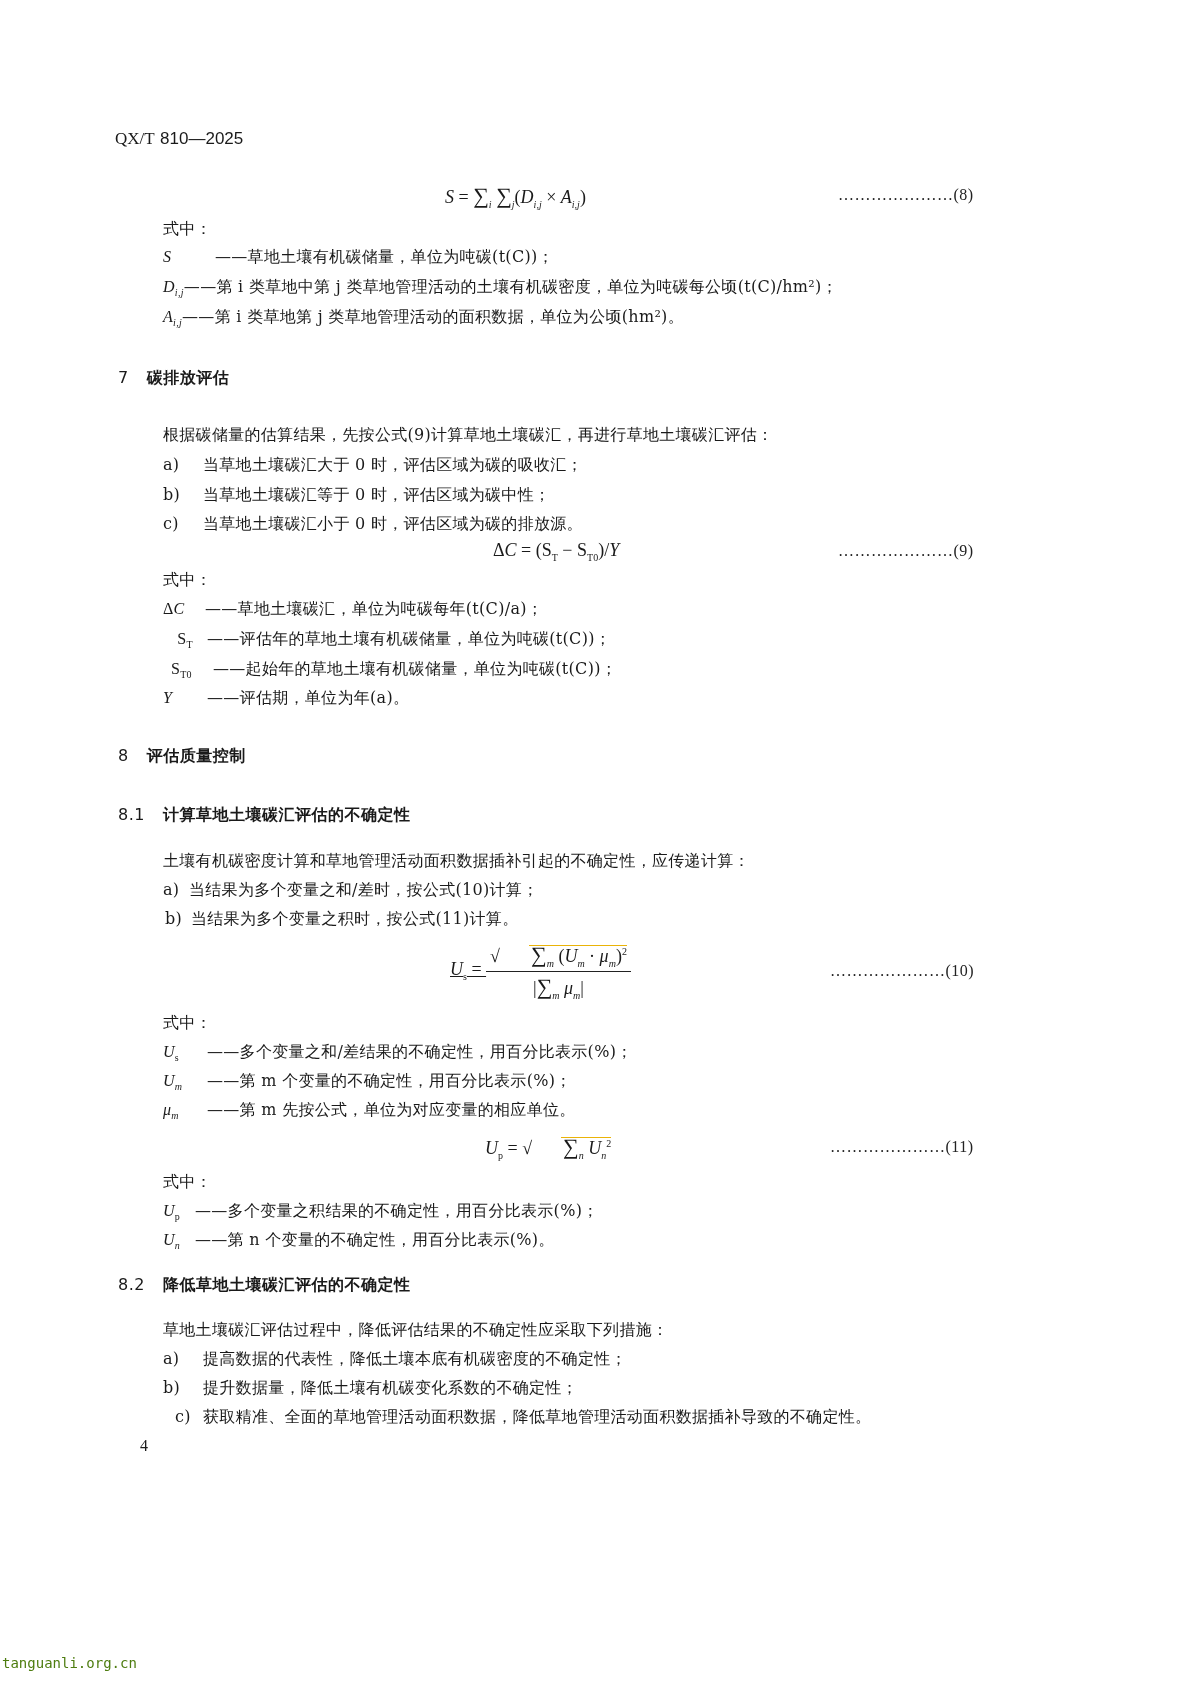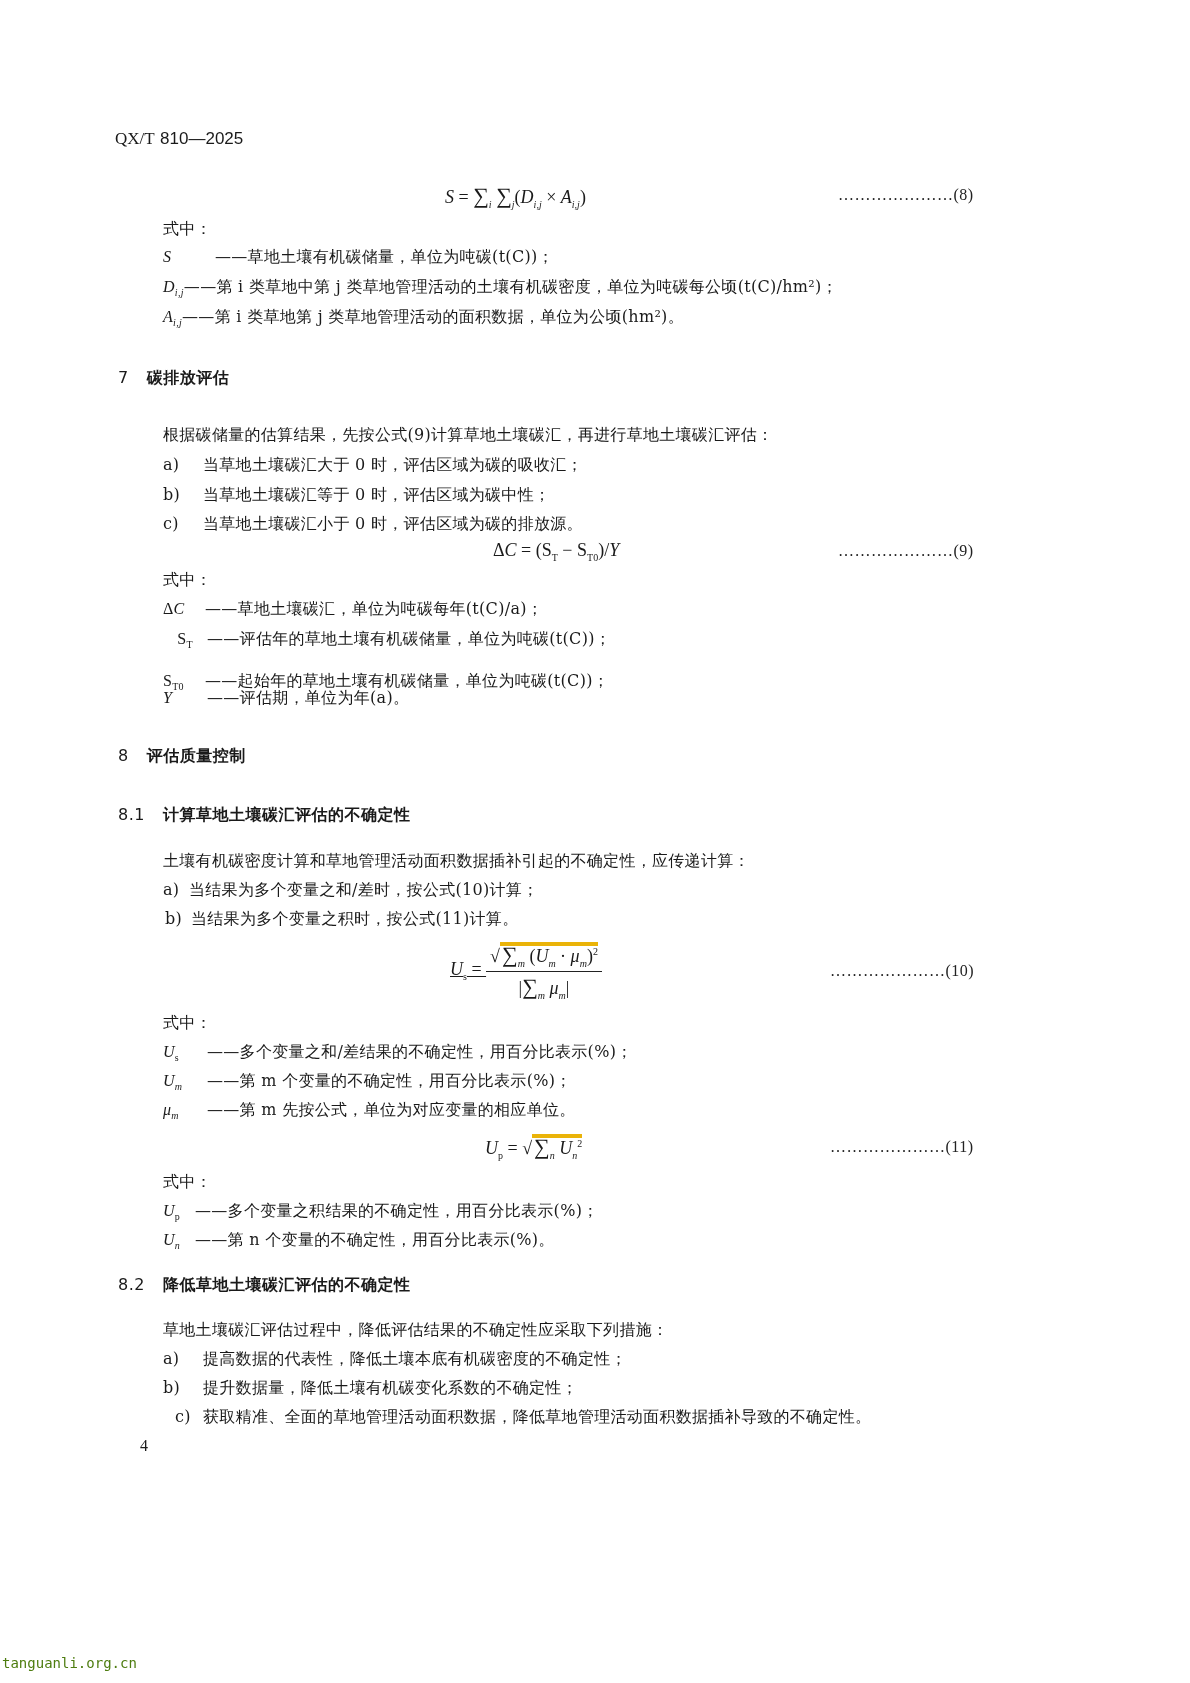--- a/index.html
+++ b/index.html
@@ -18,21 +18,21 @@
     .formula { font-family: "Liberation Serif", serif; font-size: 18px; }
     .formula i { font-style: italic; }
     .formula sub, .var sub { font-size: 10px; }
     .formula sup, .var sup { font-size: 10px; }
     .eqnum { font-family: "Liberation Serif", serif; font-size: 16px; letter-spacing: 0.5px; color: #222; }
     .var { font-family: "Liberation Serif", serif; font-style: italic; display: inline-block; min-width: 52px; }
     .var.noitalic { font-style: normal; }
     .frac { display: inline-block; vertical-align: middle; text-align: center; }
     .frac .top { display: block; border-bottom: 1px solid #222; padding: 0 4px 2px; }
     .frac .bot { display: block; padding-top: 2px; }
-    .sqrt { border-top: 4px solid #eab308; padding-left: 2px; }
+    .sqrt { border-top: 1px solid #eab308; padding-left: 2px; margin-left: 29px; }
     .page-num { left: 140px; top: 1437px; font-family: "Liberation Serif", serif; font-size: 16px; }
     .watermark { left: 2px; top: 1655px; font-family: "DejaVu Sans Mono", monospace; font-size: 14px; color: #4d7c0f; }
   </style>
 </head>
 <body>
 
 <div class="abs std-code">
   <b>QX/T</b>
   <span class="num">810—2025</span>
 </div>
@@ -76,21 +76,21 @@
   <span>…………………</span><span>(9)</span>
 </div>
 
 <div class="abs body-text" style="left:163px; top:570px;">式中：</div>
 <div class="abs body-text" style="left:163px; top:599px;">
   <span class="var" style="font-style:normal;min-width:42px;">Δ<i>C</i></span><span>——草地土壤碳汇，单位为吨碳每年(t(C)/a)；</span>
 </div>
 <div class="abs body-text" style="left:163px; top:629px;">
   <span class="var noitalic" style="min-width:44px;text-align:center;">S<sub>T</sub></span><span>——评估年的草地土壤有机碳储量，单位为吨碳(t(C))；</span>
 </div>
-<div class="abs body-text" style="left:163px; top:659px;margin-top:12px;">
+<div class="abs body-text" style="left:171px; top:659px;">
   <span class="var noitalic" style="min-width:42px;">S<sub>T0</sub></span><span>——起始年的草地土壤有机碳储量，单位为吨碳(t(C))；</span>
 </div>
 <div class="abs body-text" style="left:163px; top:688px;">
   <span class="var" style="min-width:44px;">Y</span><span>——评估期，单位为年(a)。</span>
 </div>
 
 <div class="abs heading" style="left:118px; top:746px;">
   <span class="num">8</span><span>评估质量控制</span>
 </div>
 

